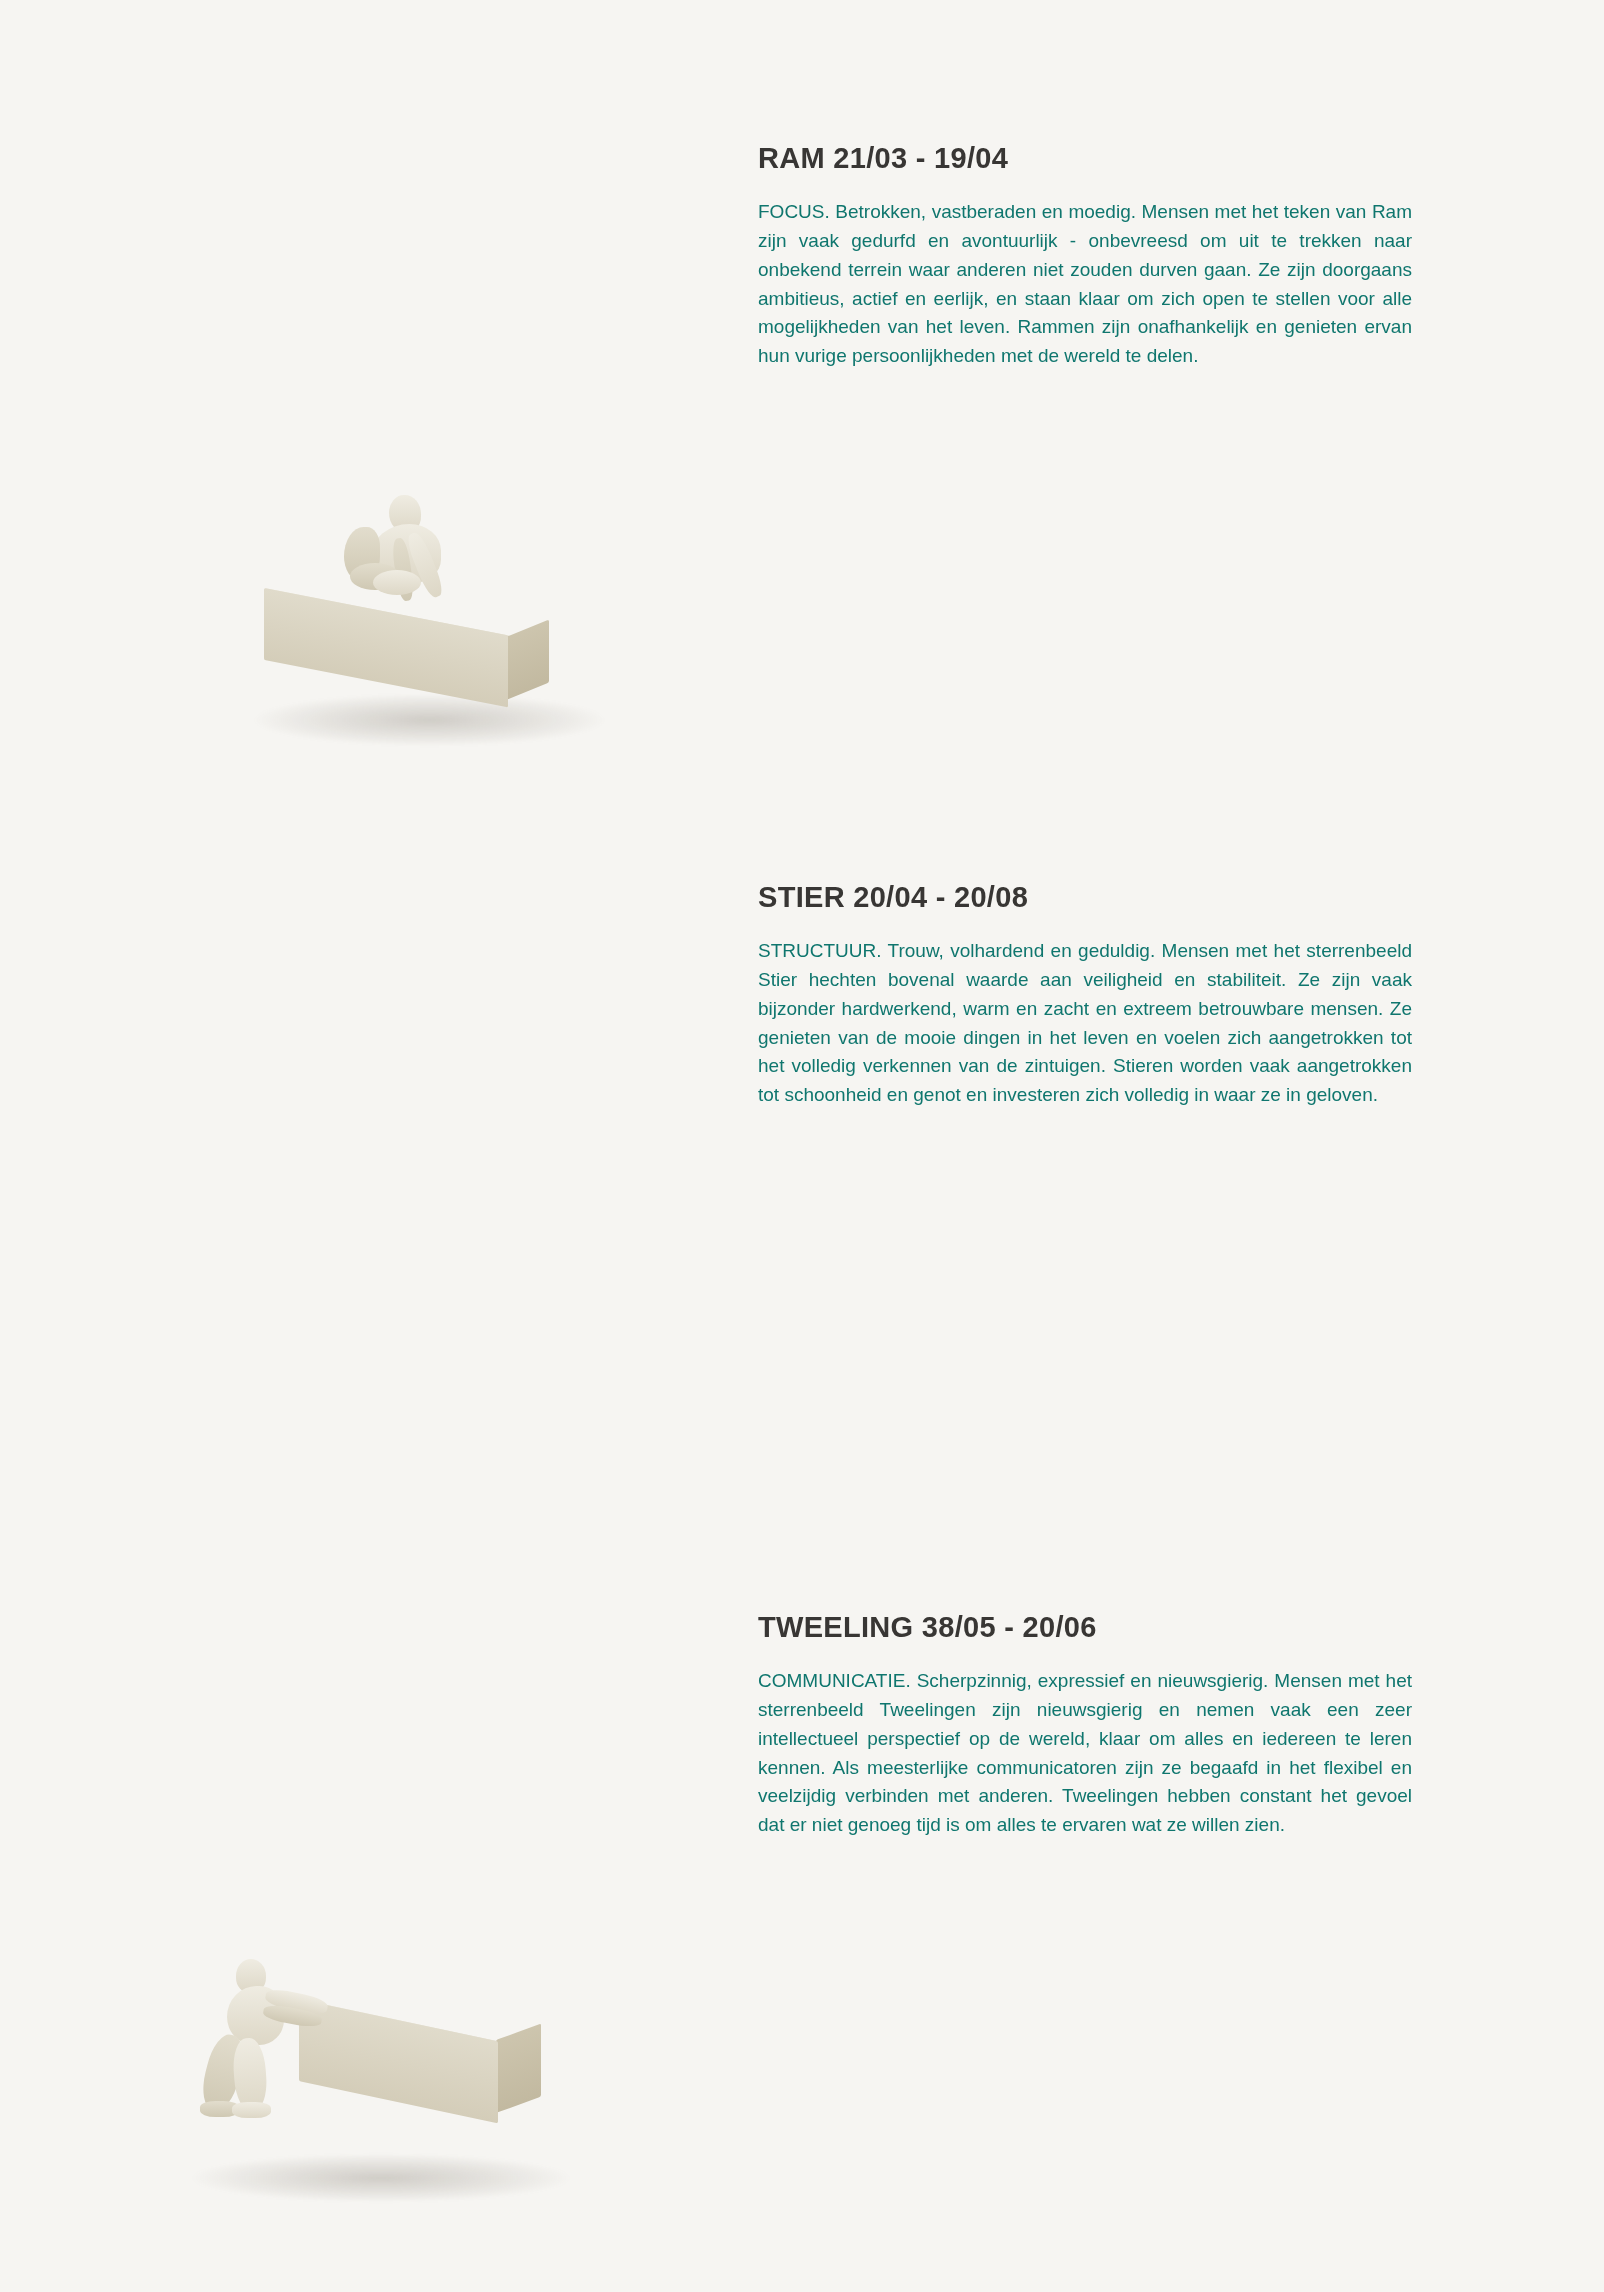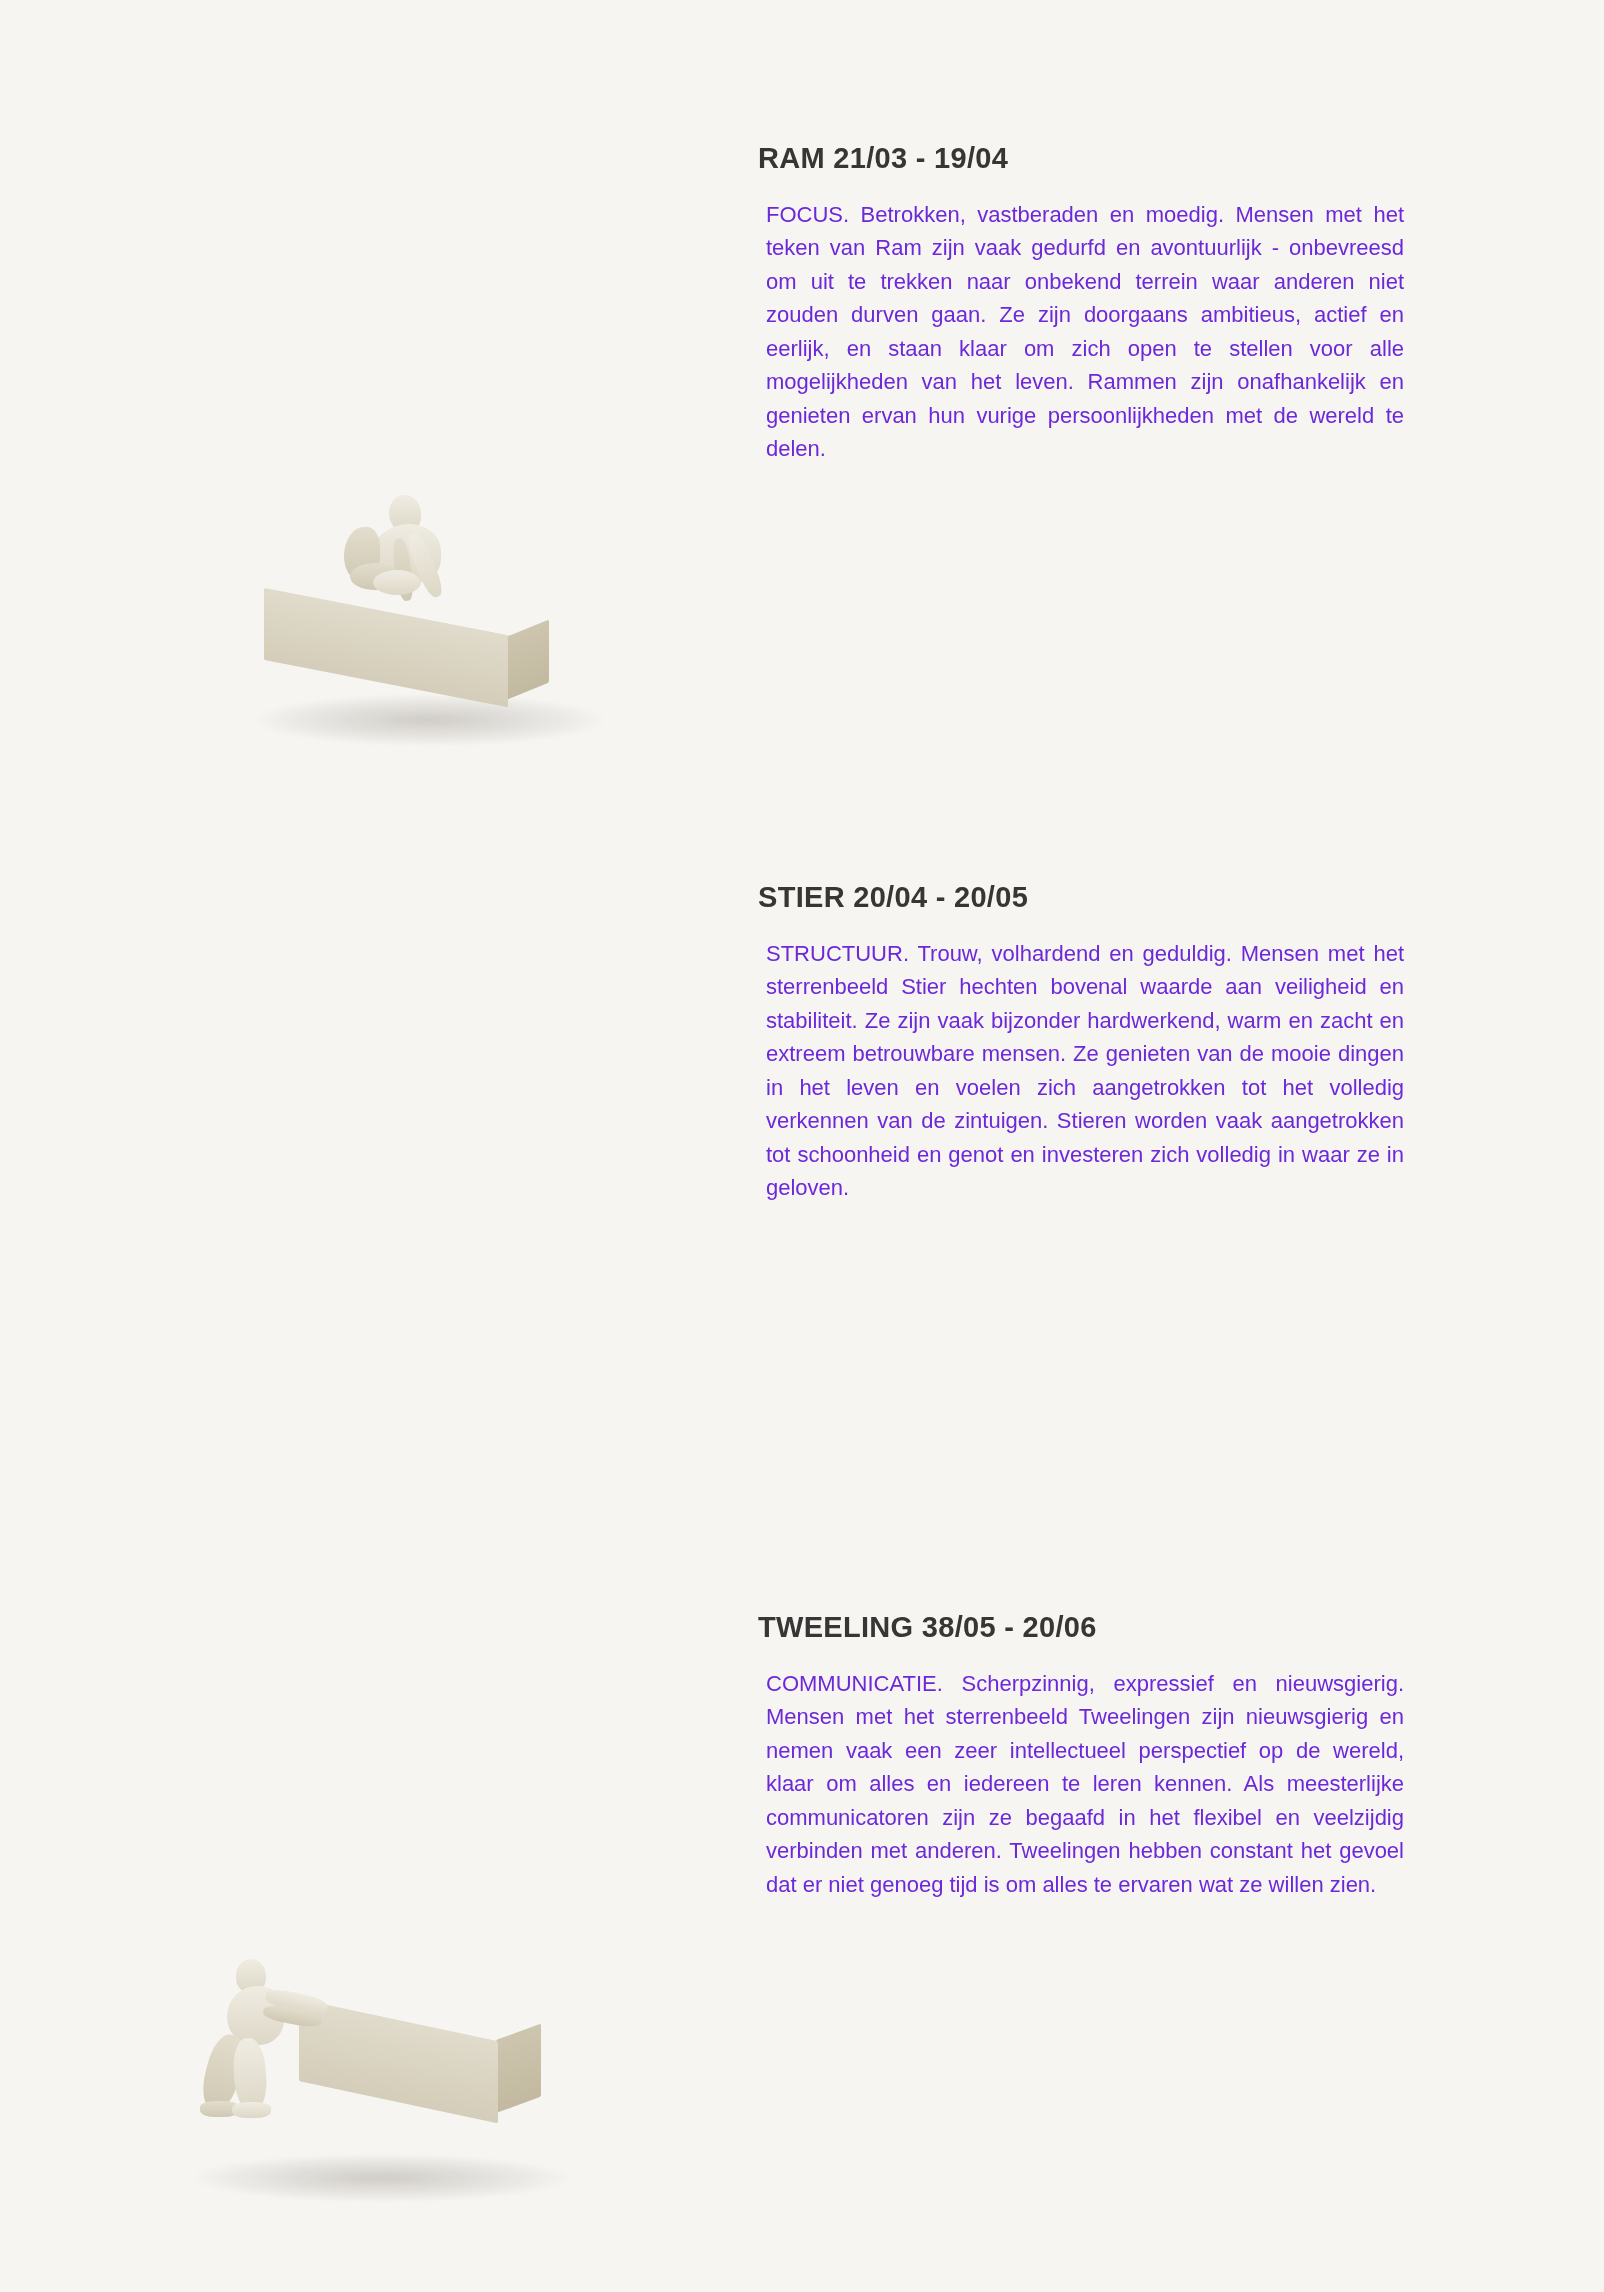--- a/index.html
+++ b/index.html
@@ -46,25 +46,25 @@
   .entry-title {
     font-size: 29px;
     font-weight: bold;
     letter-spacing: 0.3px;
     color: #383634;
     margin: 0 0 23px 0;
     line-height: 1.1;
   }
 
   .entry-body {
-    font-size: 22px;
+    font-size: 19px;
     line-height: 1.52;
     text-align: justify;
-    color: #6d28d9;
-    margin: 8px;
+    color: #0f766e;
+    margin: 0;
   }
 
   
   .art {
     position: absolute;
   }
 
   .shadow {
     position: absolute;
     background: radial-gradient(ellipse at center, rgba(120,112,100,0.30) 0%, rgba(120,112,100,0.12) 45%, rgba(120,112,100,0.0) 72%);
@@ -155,21 +155,21 @@
         <div class="limb" style="left: 72px; top: 41px; width: 63px; height: 18px; transform: rotate(12deg); border-radius: 40%;"></div>
         <div class="limb dark" style="left: 70px; top: 56px; width: 59px; height: 16px; transform: rotate(10deg); border-radius: 40%;"></div>
         <div class="limb dark" style="left: 12.5px; top: 82px; width: 34px; height: 77px; transform: rotate(14deg); border-radius: 45%;"></div>
         <div class="limb" style="left: 41px; top: 86px; width: 32px; height: 73px; transform: rotate(-4deg); border-radius: 45%;"></div>
         <div class="limb dark" style="left: 7.2px; top: 149px; width: 39px; height: 16px; border-radius: 40%;"></div>
         <div class="limb" style="left: 39px; top: 150px; width: 39px; height: 16px; border-radius: 40%;"></div>
       </div>
     </div>
 
     <div class="text-col">
-      <h2 class="entry-title">STIER 20/04 - 20/05</h2>
+      <h2 class="entry-title">STIER 20/04 - 20/08</h2>
       <p class="entry-body">STRUCTUUR. Trouw, volhardend en geduldig. Mensen met het sterrenbeeld Stier hechten bovenal waarde aan veiligheid en stabiliteit. Ze zijn vaak bijzonder hardwerkend, warm en zacht en extreem betrouwbare mensen. Ze genieten van de mooie dingen in het leven en voelen zich aangetrokken tot het volledig verkennen van de zintuigen. Stieren worden vaak aangetrokken tot schoonheid en genot en investeren zich volledig in waar ze in geloven.</p>
     </div>
   </div>
 
   <div class="entry" id="entry-tweeling" style="top: 1612px; height: 627px;">
 
     <div class="figure-col">
       
     </div>
 

